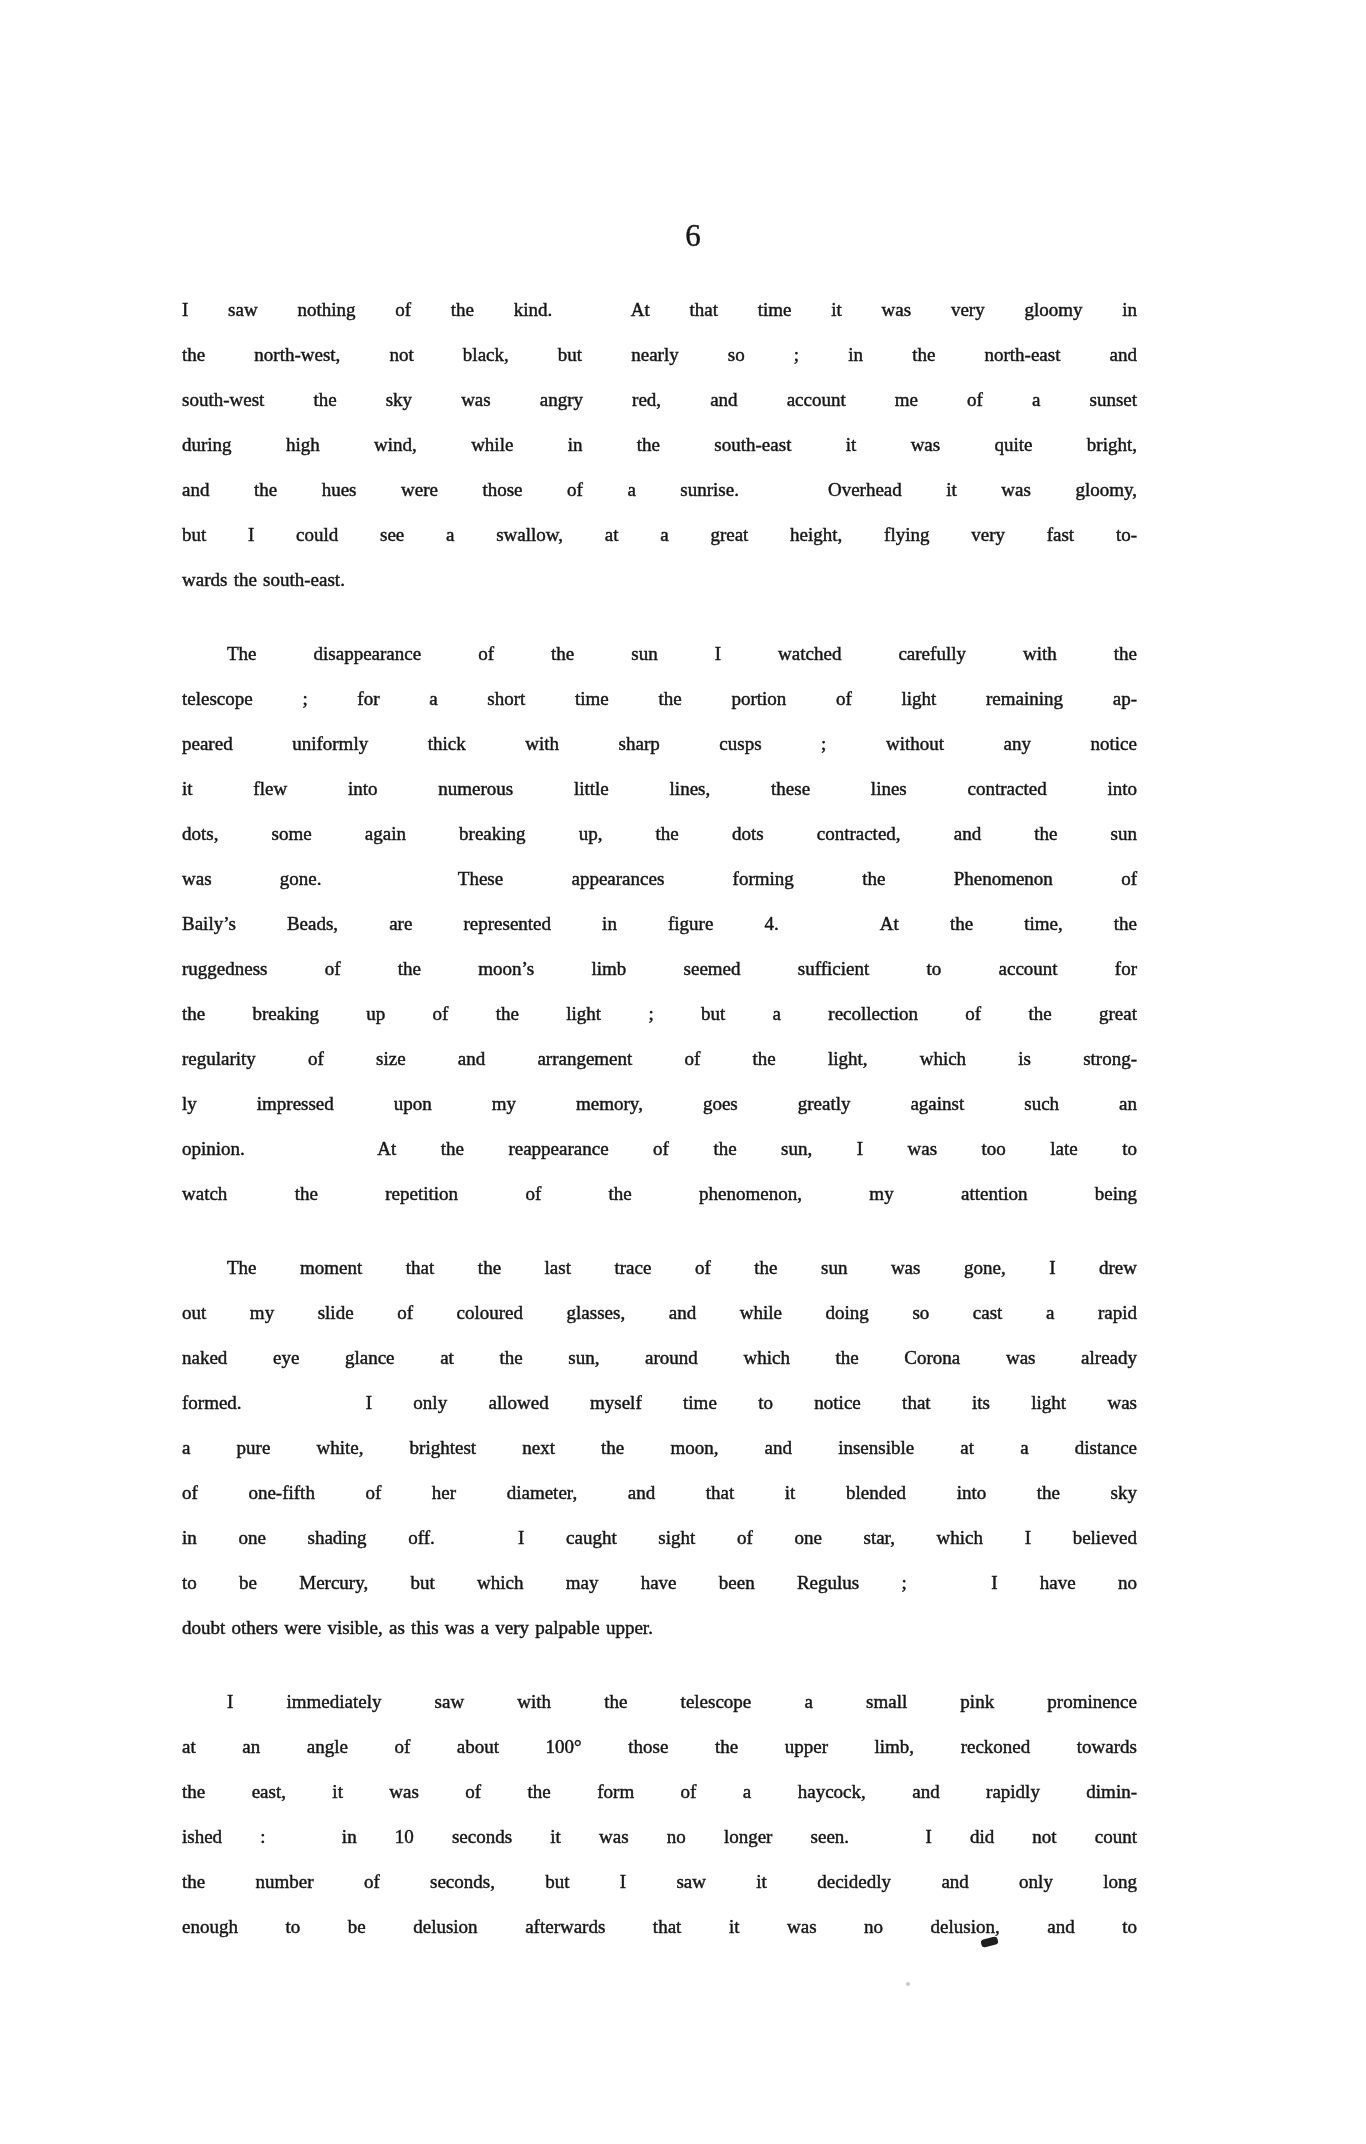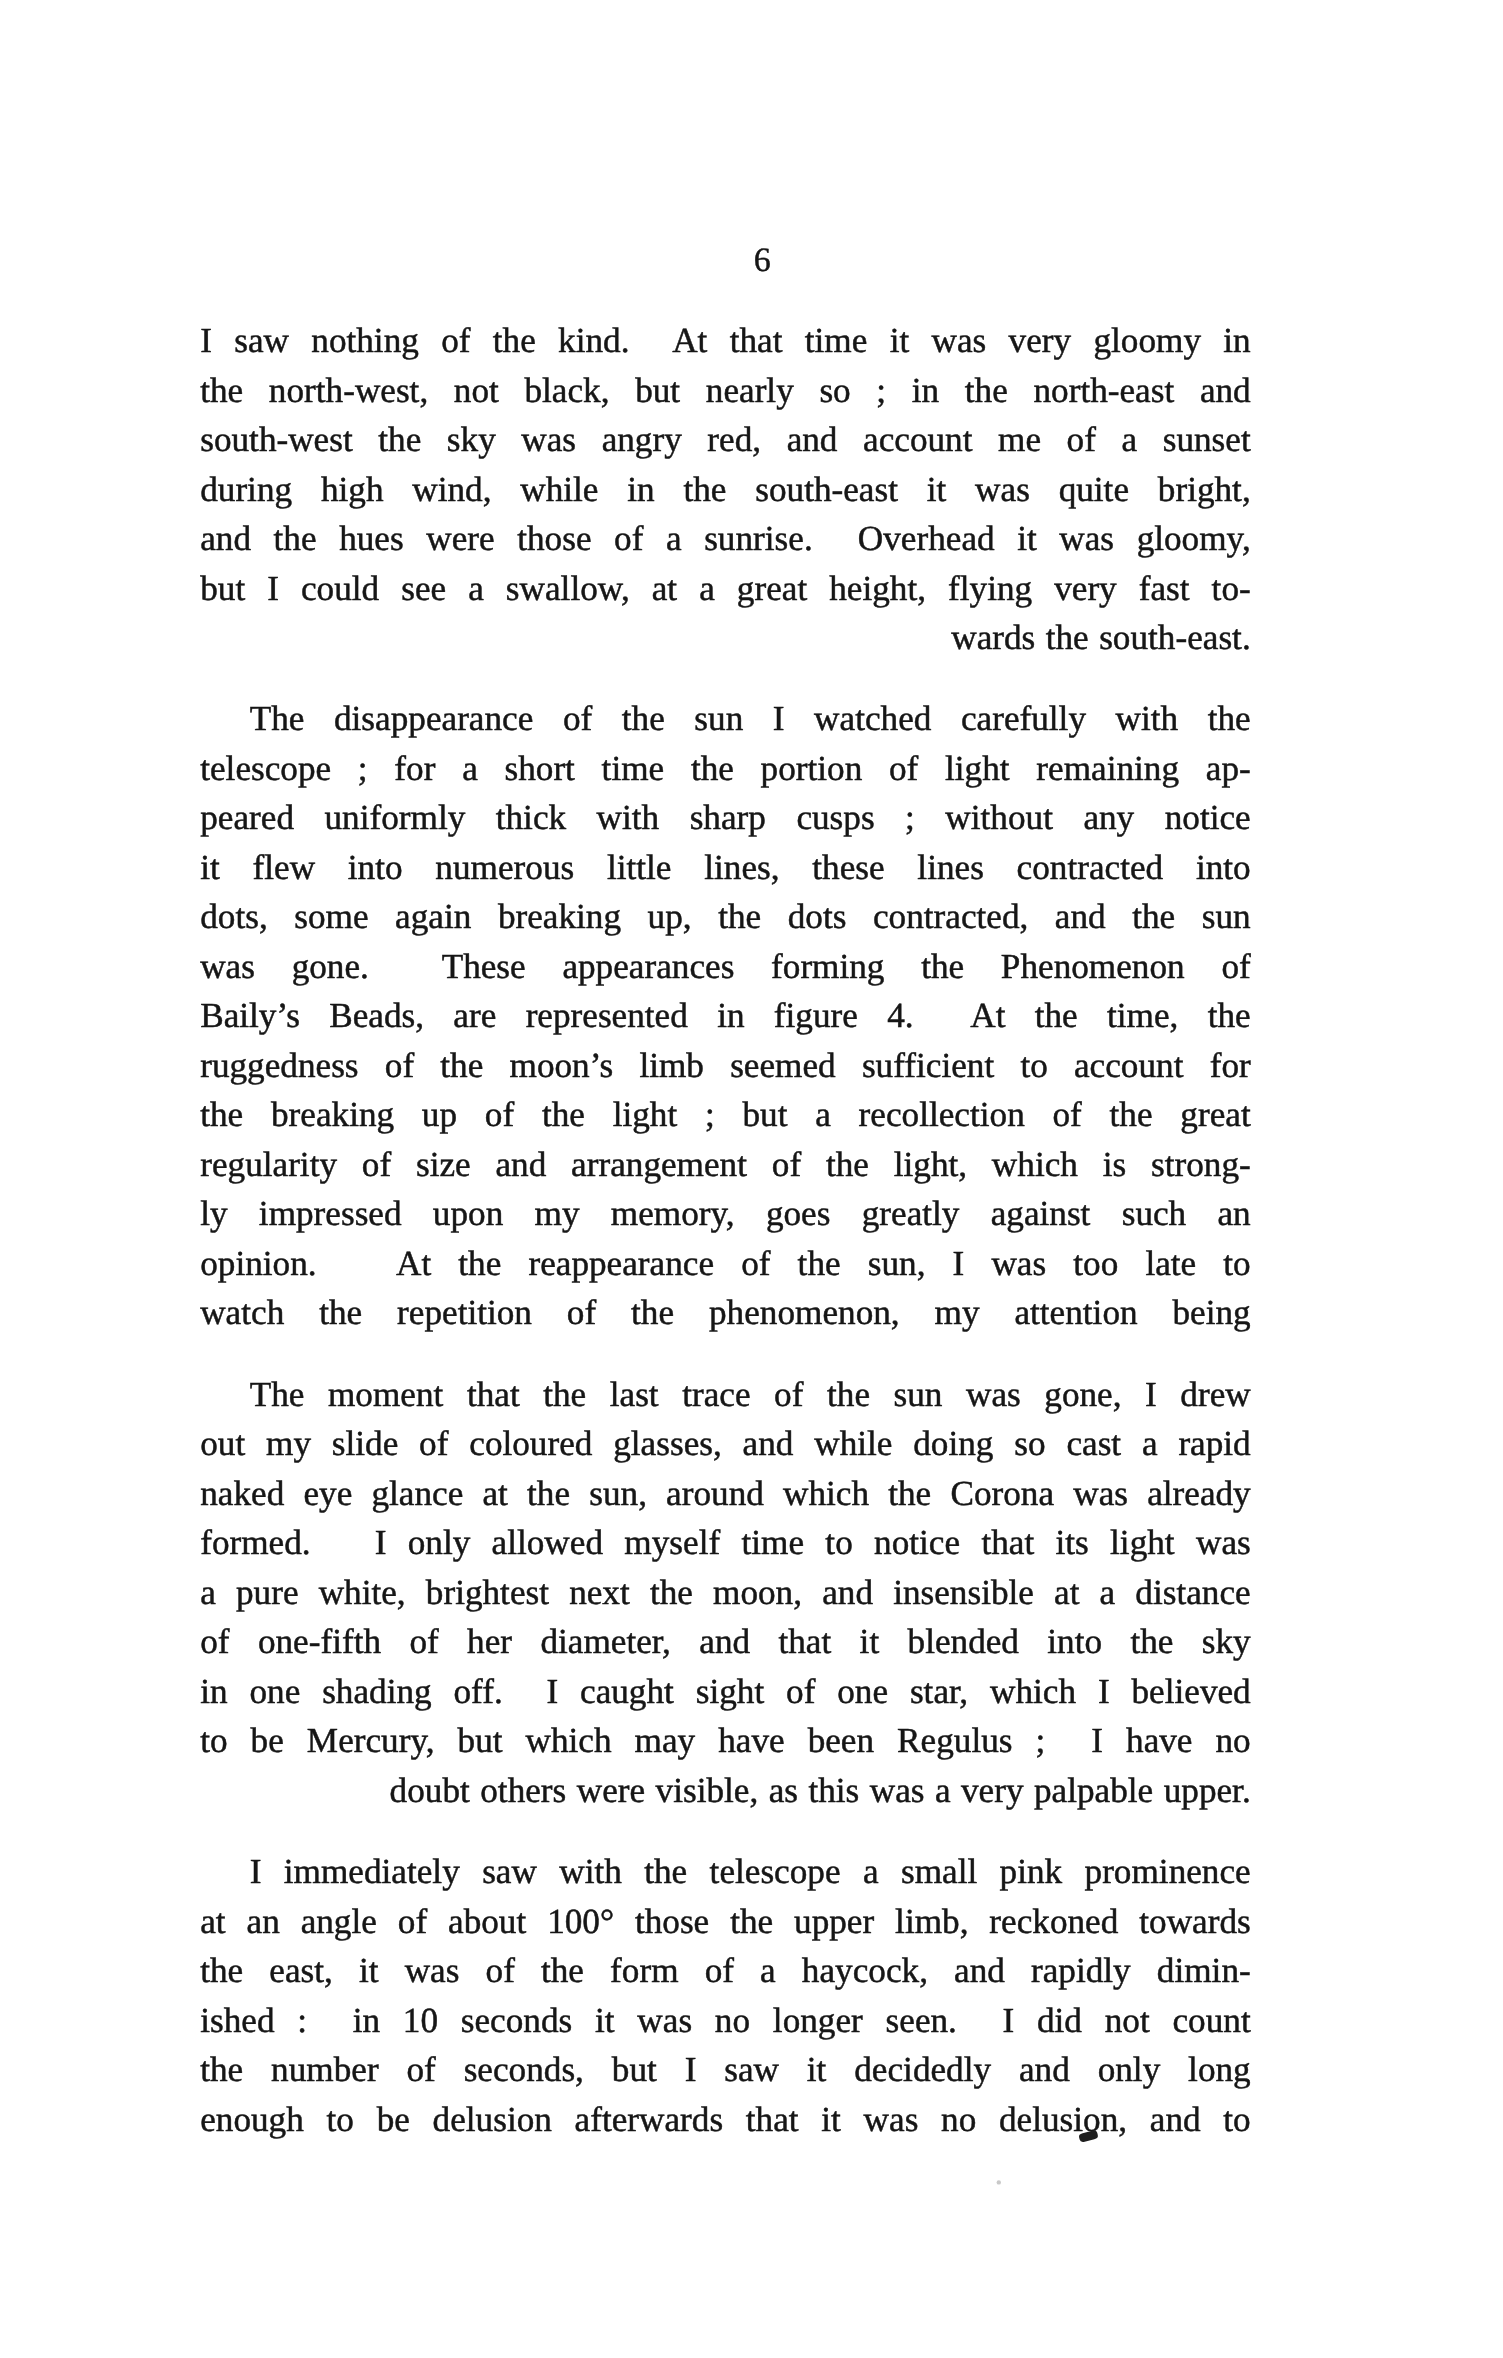--- a/index.html
+++ b/index.html
@@ -19,29 +19,29 @@
     text-align: center;
     font-size: 31px;
     color: #161616;
     -webkit-text-stroke: 0.4px #161616;
   }
   .text-block {
     position: absolute;
     left: 182px;
     top: 287px;
     width: 955px;
-    font-size: 32px;
+    font-size: 19px;
     line-height: 45px;
     color: #161616;
     -webkit-text-stroke: 0.45px #161616;
     word-spacing: 1.5px;
   }
   .line {
     white-space: pre-wrap;
-    text-align: right;
+    text-align: left;
   }
   .line.j {
     text-align: justify;
     text-align-last: justify;
   }
   .line.indent { text-indent: 45px; margin-top: 29px; }
   .ink-smudge {
     position: absolute;
     left: 981px;
     top: 1938px;

